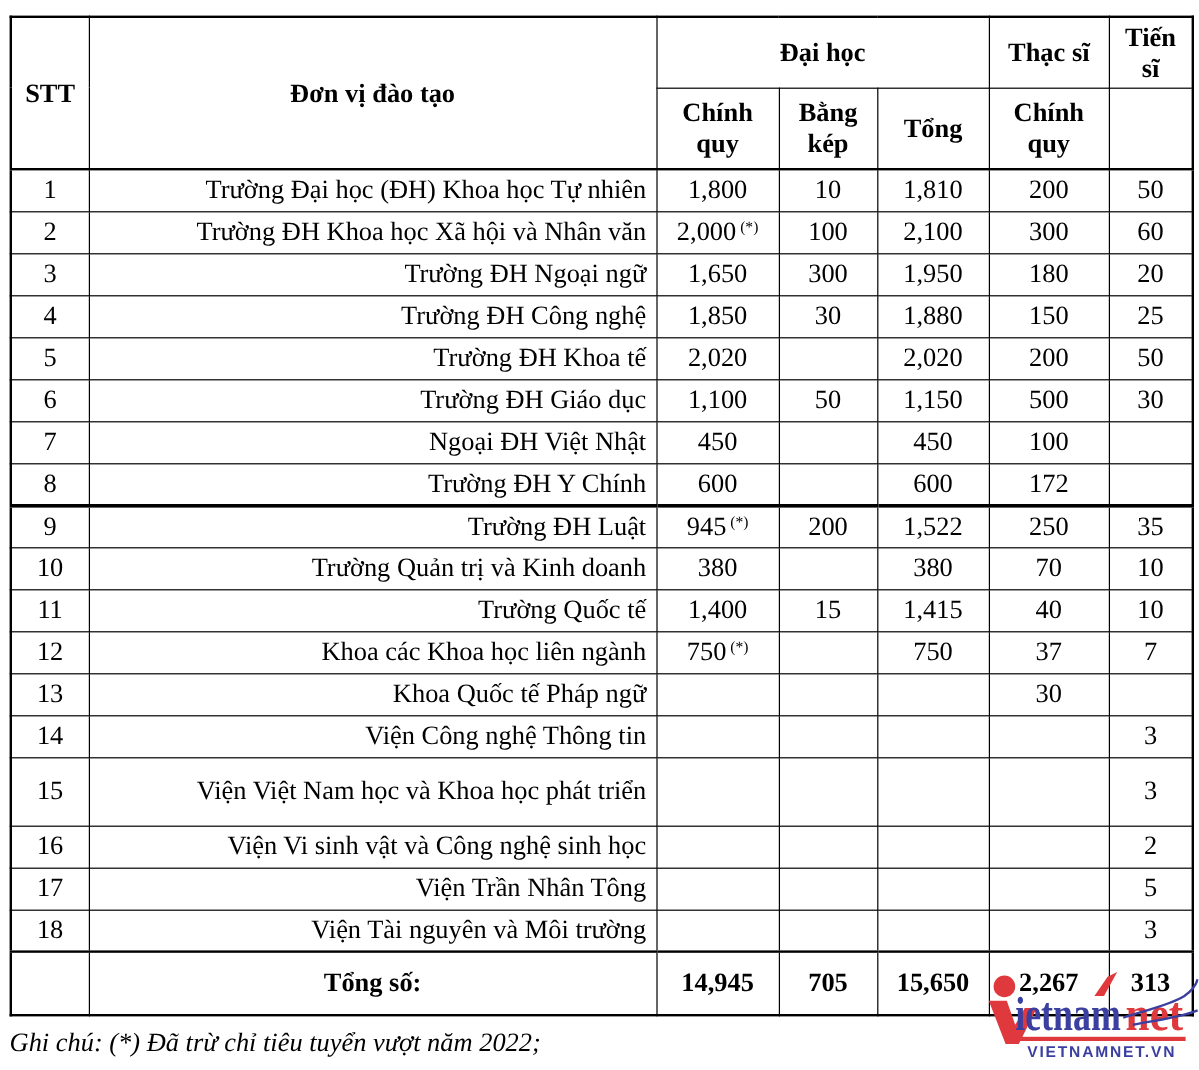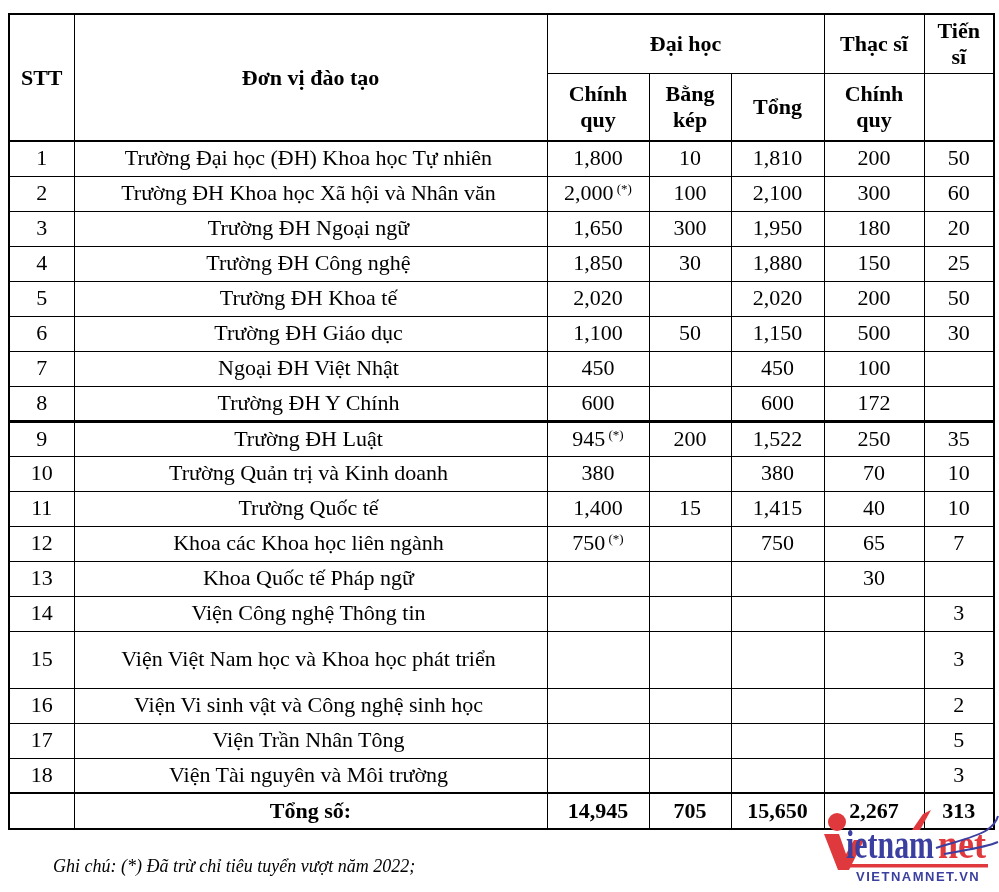--- a/index.html
+++ b/index.html
@@ -38,39 +38,38 @@
   thead { border-bottom: 2.5px solid #000; }
   tbody tr { height: 35px; }
   tbody tr.tall { height: 57px; }
   tbody td {
     font-size: 22px;
     text-align: center;
     vertical-align: middle;
     line-height: 1.12;
   }
   tbody td.name {
-    text-align: center;
+    text-align: right;
     padding-left: 4px;
     padding-right: 8px;
   }
   tbody tr.thick-top td { border-top: 3.5px solid #000; }
-  tbody tr.total-row { height: 36px; border-radius: 17px; }
+  tbody tr.total-row { height: 53px; border-radius: 17px; }
   tbody tr.total-row td { font-weight: bold; border-top: 2px solid #000; }
   td sup {
     font-size: 13px;
     line-height: 0;
     vertical-align: 7px;
   }
   .footnote {
     position: absolute;
     left: 8px; top: 856px;
     font-style: italic;
-    font-size: 18px;
+    font-size: 22px;
     white-space: nowrap;
-    margin-left: 45px;
   }
   .logo {
     position: absolute;
     left: 824px; top: 808px;
     width: 175px; height: 80px;
   }
 </style>
 </head>
 <body>
 
@@ -200,21 +199,21 @@
           <td class="num">1,415</td>
           <td class="num">40</td>
           <td class="num">10</td>
         </tr>
         <tr>
           <td class="stt">12</td>
           <td class="name">Khoa các Khoa học liên ngành</td>
           <td class="num">750<sup>&nbsp;(*)</sup></td>
           <td class="num"></td>
           <td class="num">750</td>
-          <td class="num">65</td>
+          <td class="num">37</td>
           <td class="num">7</td>
         </tr>
         <tr>
           <td class="stt">13</td>
           <td class="name">Khoa Quốc tế Pháp ngữ</td>
           <td class="num"></td>
           <td class="num"></td>
           <td class="num"></td>
           <td class="num">30</td>
           <td class="num"></td>

